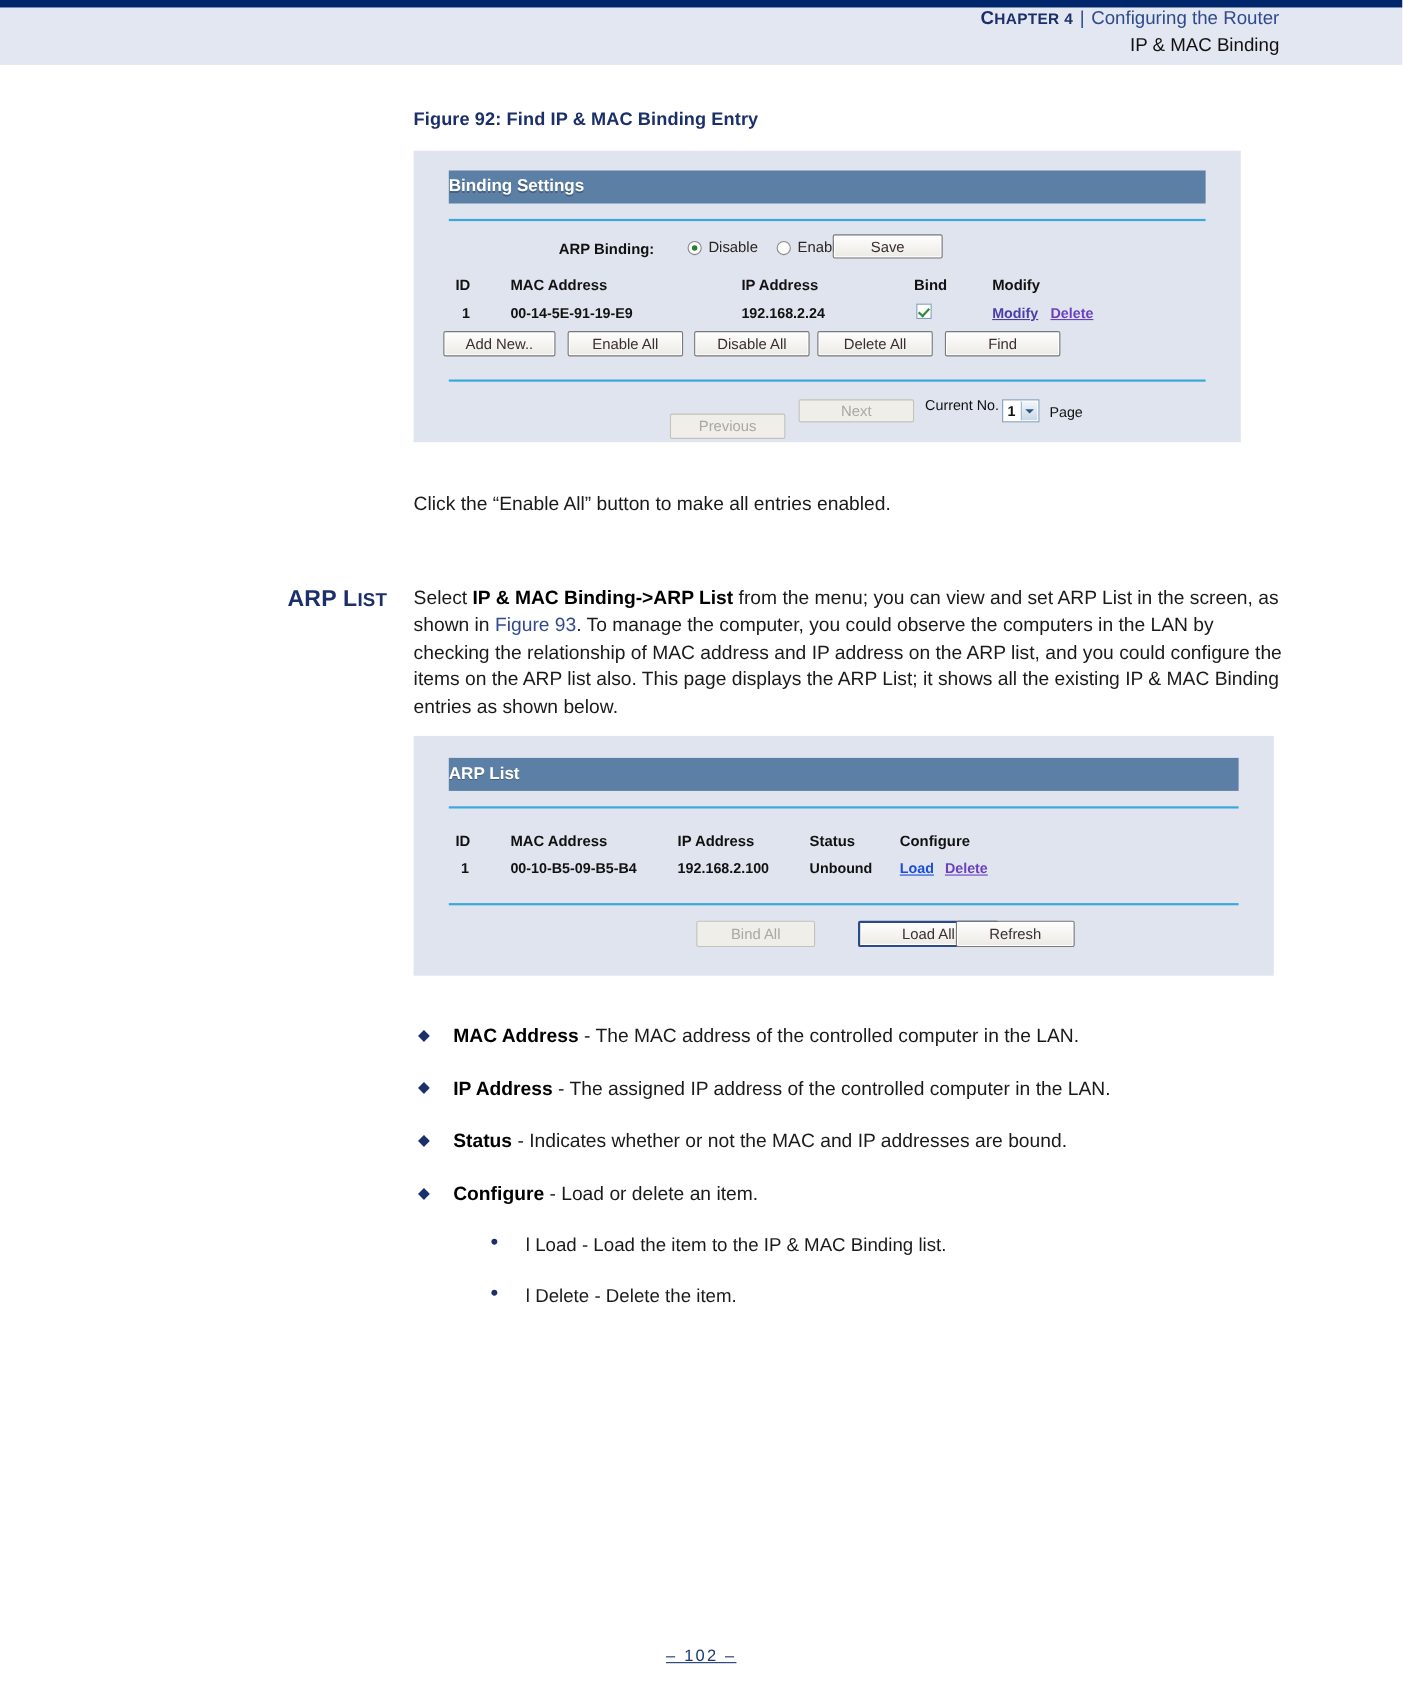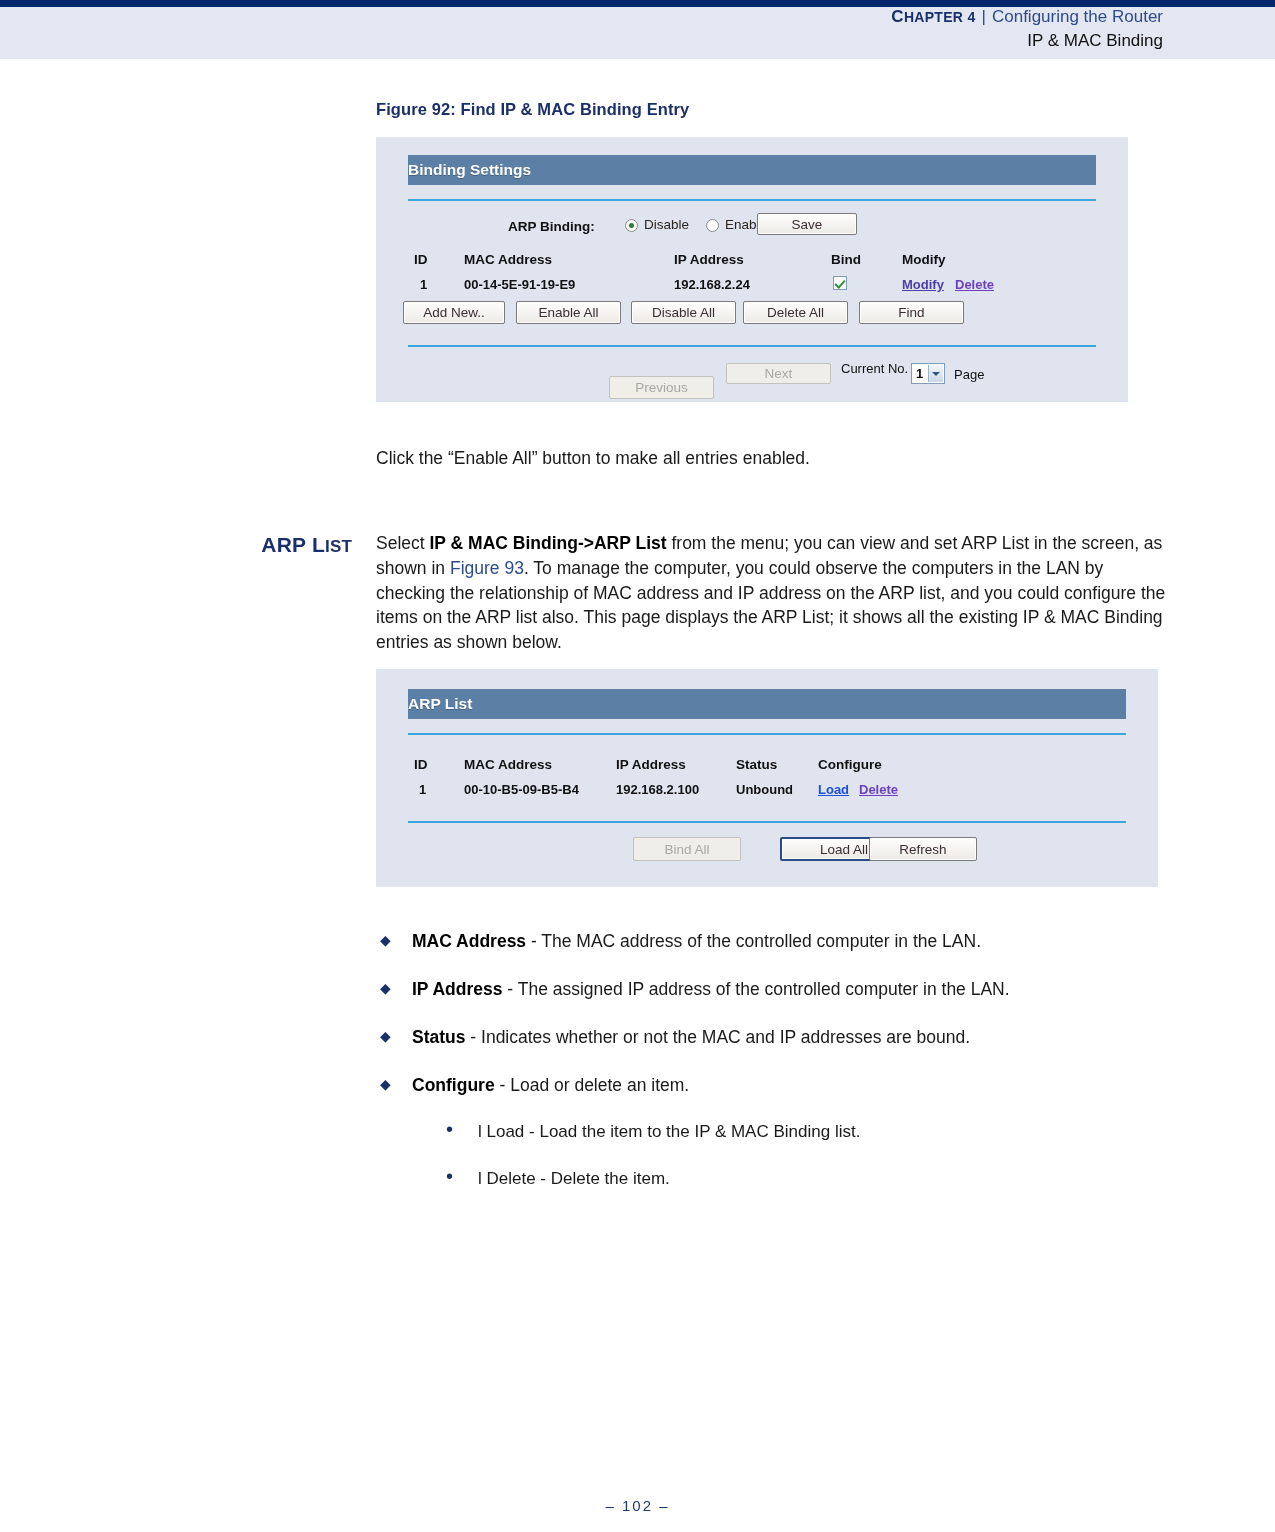--- a/index.html
+++ b/index.html
@@ -310,20 +310,21 @@
   
   .page-footer {
     position: absolute;
     bottom: 18px;
     left: 0;
     width: 1275px;
     text-align: center;
     font-size: 15px;
     color: #1b3a73;
     letter-spacing: 2px;
+    text-decoration: underline;
   }
 </style>
 </head>
 <body>
 
 <div class="top-rule"></div>
 <div class="header-band"></div>
 <div class="header-text">
   <div class="hdr-line1">
     <span class="hdr-chapter">C<span class="sc">HAPTER 4</span></span><span class="hdr-pipe">|</span><span class="hdr-section">Configuring the Router</span>

